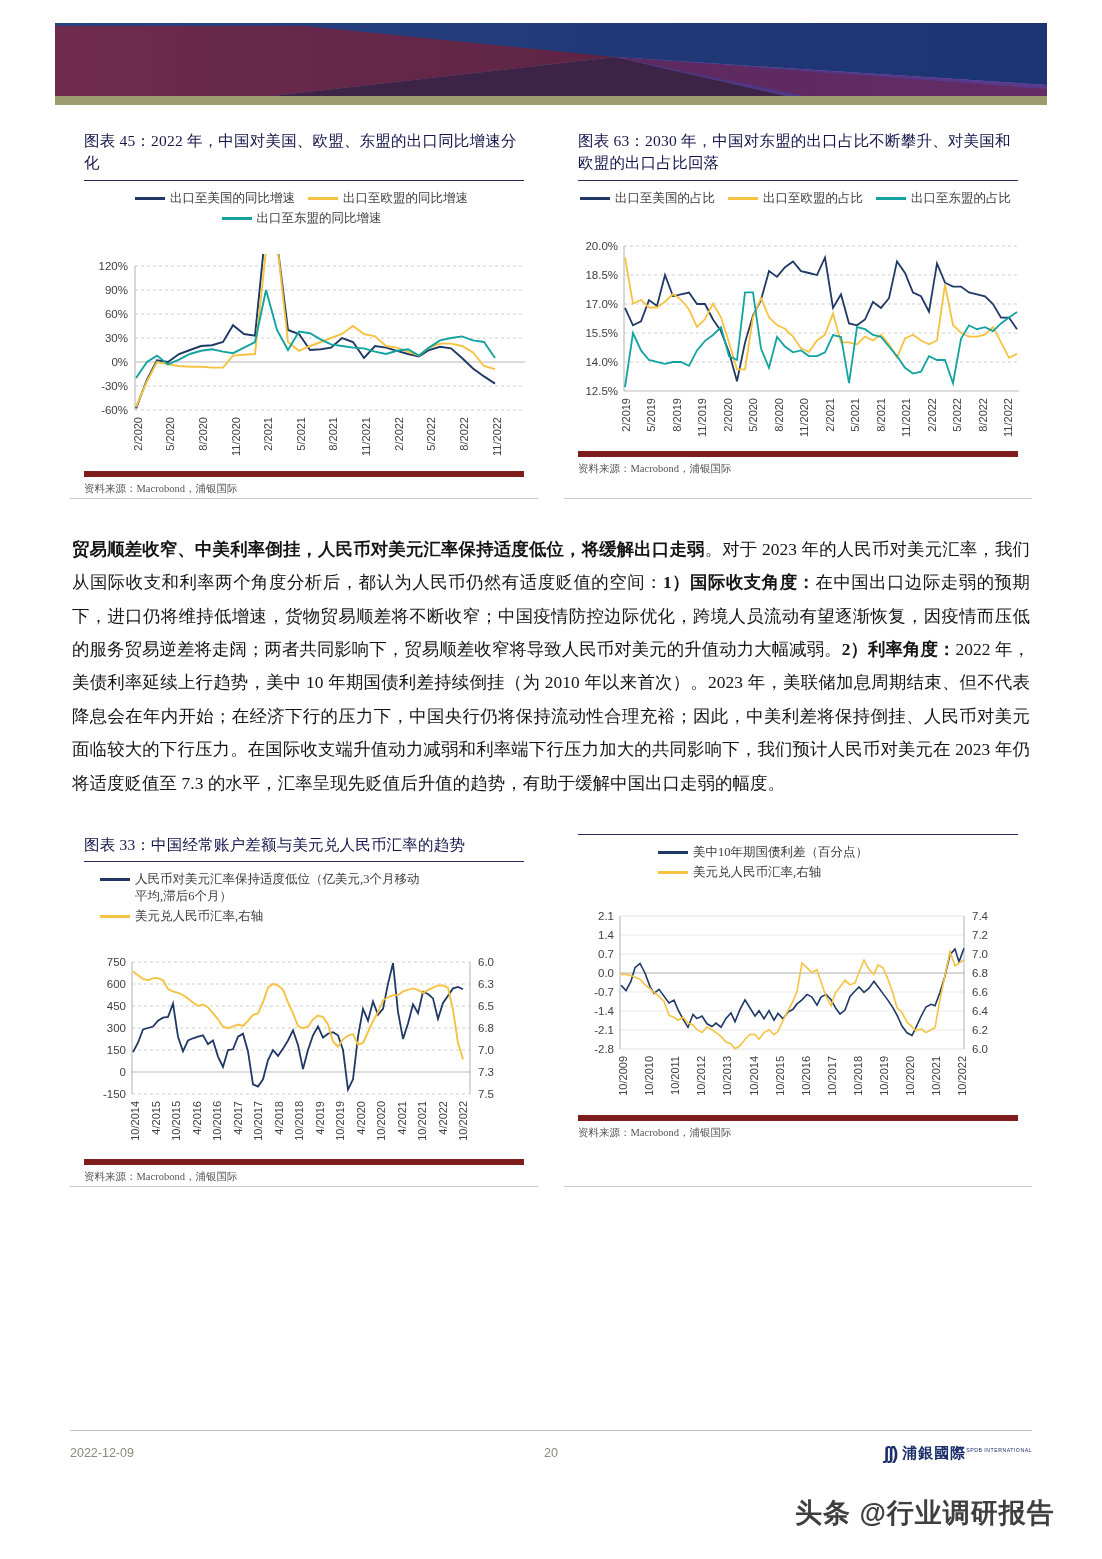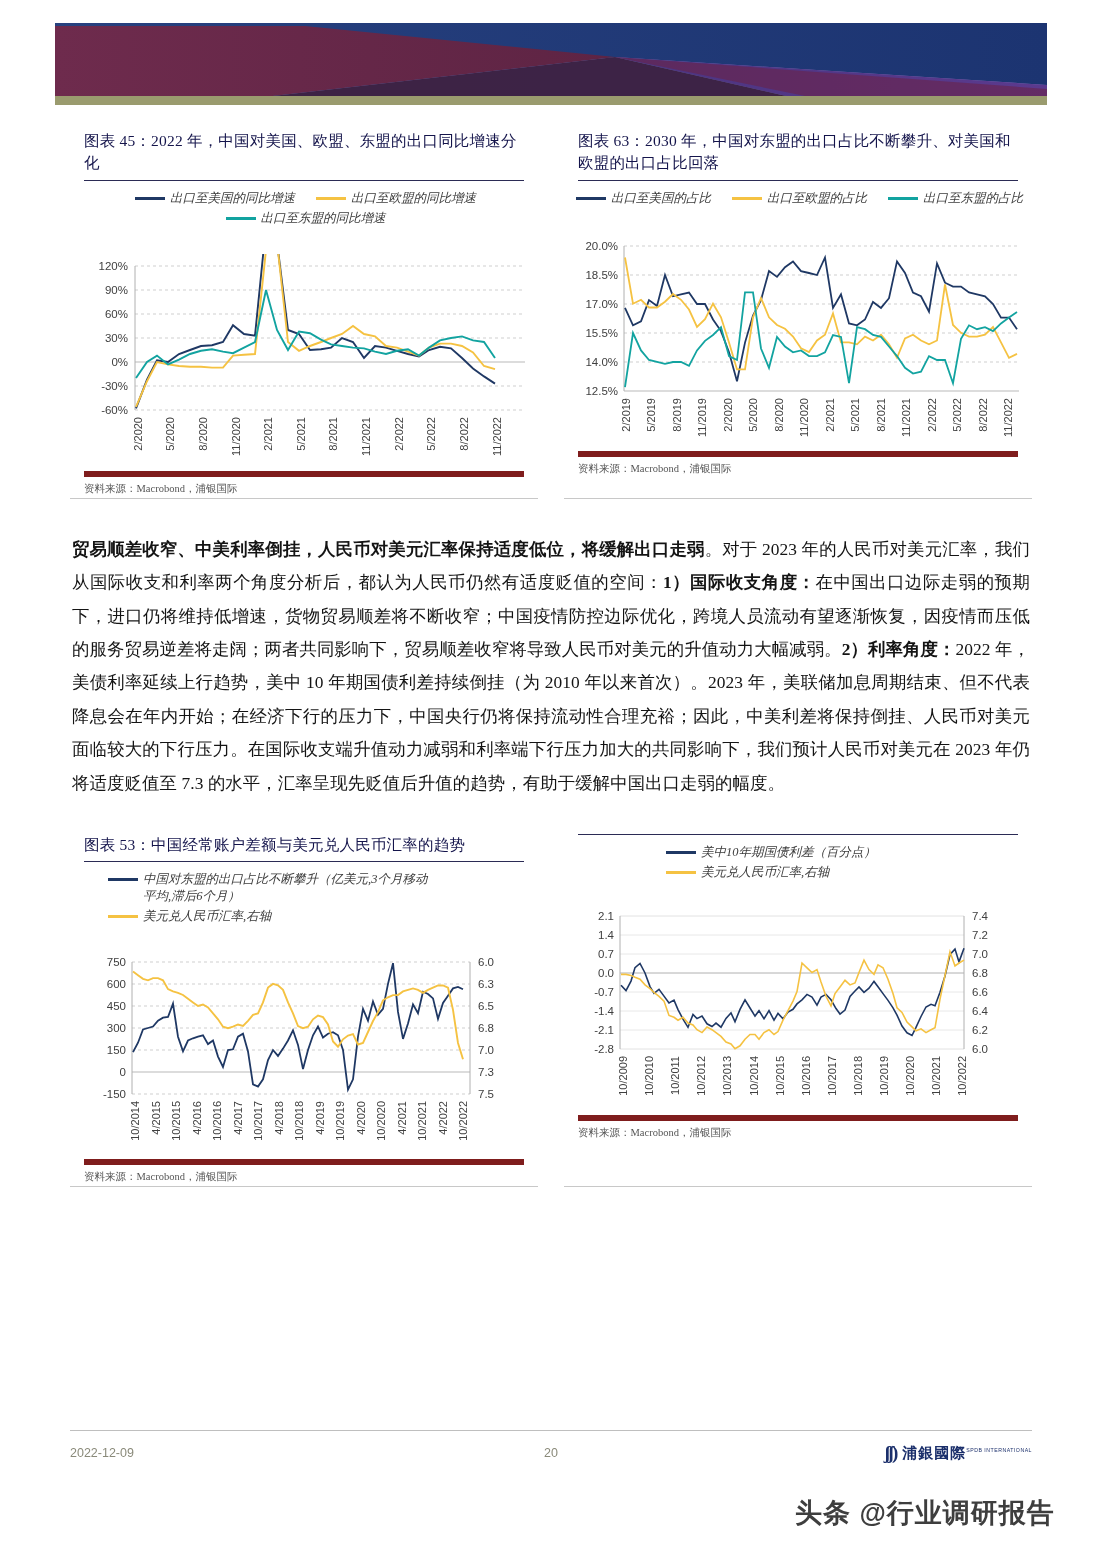--- a/index.html
+++ b/index.html
@@ -49,21 +49,21 @@
   }
 
   .legend{
     margin:9px 0 2px 0;
     display:flex;flex-wrap:wrap;
     font-size:12.5px;
     color:#3b3b3b;
     font-family:"Liberation Serif","DejaVu Serif",serif;
   }
   .legend.center{justify-content:center;}
-  .legend-item{display:flex;align-items:center;margin:0 9px 3px 12px;white-space:nowrap;font-style:italic;}
+  .legend-item{display:flex;align-items:center;margin:0 9px 3px 4px;white-space:nowrap;}
   .legend-item .swatch{
     display:inline-block;width:30px;height:3px;margin-right:5px;flex:none;
   }
   .legend-item .lbl{font-size:12.5px;line-height:1.35;}
   .legend-item.wrap{white-space:normal;max-width:330px;align-items:flex-start;}
   .legend-item.wrap .swatch{margin-top:7px;}
 
   .plot{position:relative;width:468px;height:215px;margin-top:24px;}
   .plot svg{display:block;}
 
@@ -93,21 +93,21 @@
     border-top:1px solid #bfbfbf;
     padding-top:11px;
     display:flex;align-items:center;
     font-size:12.5px;color:#8a8a7a;
     font-family:"Liberation Sans","DejaVu Sans",sans-serif;
   }
   .footer .date{width:33%;}
   .footer .pageno{width:34%;text-align:center;color:#8a8a7a;}
   .footer .logo{width:33%;display:flex;justify-content:flex-end;align-items:center;}
   .logo-mark{
-    font-family:Liberation Serif, serif;font-weight:bold;font-size:19px;
+    font-family:Liberation Sans, sans-serif;font-weight:bold;font-size:19px;
     color:#1b2f6b;margin-right:6px;letter-spacing:-2px;
   }
   .logo-txt{display:flex;line-height:1;}
   .logo-cn{font-size:15px;color:#1b2f6b;font-weight:bold;letter-spacing:1px;
      font-family:"Liberation Serif","DejaVu Serif",serif;}
   .logo-en{font-size:5.2px;color:#1b2f6b;letter-spacing:0.5px;margin-top:2px;
      font-family:"Liberation Sans","DejaVu Sans",sans-serif;}
 
   .watermark{
     position:absolute;left:795px;top:1495px;
@@ -295,28 +295,28 @@
       <div class="source">资料来源：Macrobond，浦银国际</div>
     </div>
   </div>
 
   <div class="body-text"><b>贸易顺差收窄、中美利率倒挂，人民币对美元汇率保持适度低位，将缓解出口走弱</b>。对于 2023 年的人民币对美元汇率，我们从国际收支和利率两个角度分析后，都认为人民币仍然有适度贬值的空间：<b>1）国际收支角度：</b>在中国出口边际走弱的预期下，进口仍将维持低增速，货物贸易顺差将不断收窄；中国疫情防控边际优化，跨境人员流动有望逐渐恢复，因疫情而压低的服务贸易逆差将走阔；两者共同影响下，贸易顺差收窄将导致人民币对美元的升值动力大幅减弱。<b>2）利率角度：</b>2022 年，美债利率延续上行趋势，美中 10 年期国债利差持续倒挂（为 2010 年以来首次）。2023 年，美联储加息周期结束、但不代表降息会在年内开始；在经济下行的压力下，中国央行仍将保持流动性合理充裕；因此，中美利差将保持倒挂、人民币对美元面临较大的下行压力。在国际收支端升值动力减弱和利率端下行压力加大的共同影响下，我们预计人民币对美元在 2023 年仍将适度贬值至 7.3 的水平，汇率呈现先贬值后升值的趋势，有助于缓解中国出口走弱的幅度。</div>
 
   <div class="exhibit-row" style="margin-top:34px;">
 
     <div class="exhibit">
       <div class="ex-title">
-        <span class="num">图表 53：</span><span>中国经常账户差额与美元兑人民币汇率的趋势</span>
+        <span class="num">图表 33：</span><span>中国经常账户差额与美元兑人民币汇率的趋势</span>
       </div>
       <div class="ex-rule"></div>
 
       <div class="legend" style="margin-left:26px;flex-direction:column;">
         <div class="legend-item wrap">
           <span class="swatch" style="background:#1F3864"></span>
-          <span class="lbl">中国对东盟的出口占比不断攀升（亿美元,3个月移动平均,滞后6个月）</span>
+          <span class="lbl">人民币对美元汇率保持适度低位（亿美元,3个月移动平均,滞后6个月）</span>
         </div>
         <div class="legend-item">
           <span class="swatch" style="background:#F5C242"></span>
           <span class="lbl">美元兑人民币汇率,右轴</span>
         </div>
       </div>
 
       <div class="plot" style="height:205px;">
         <svg width="468" height="205" viewBox="0 0 468 205">
           <g>

